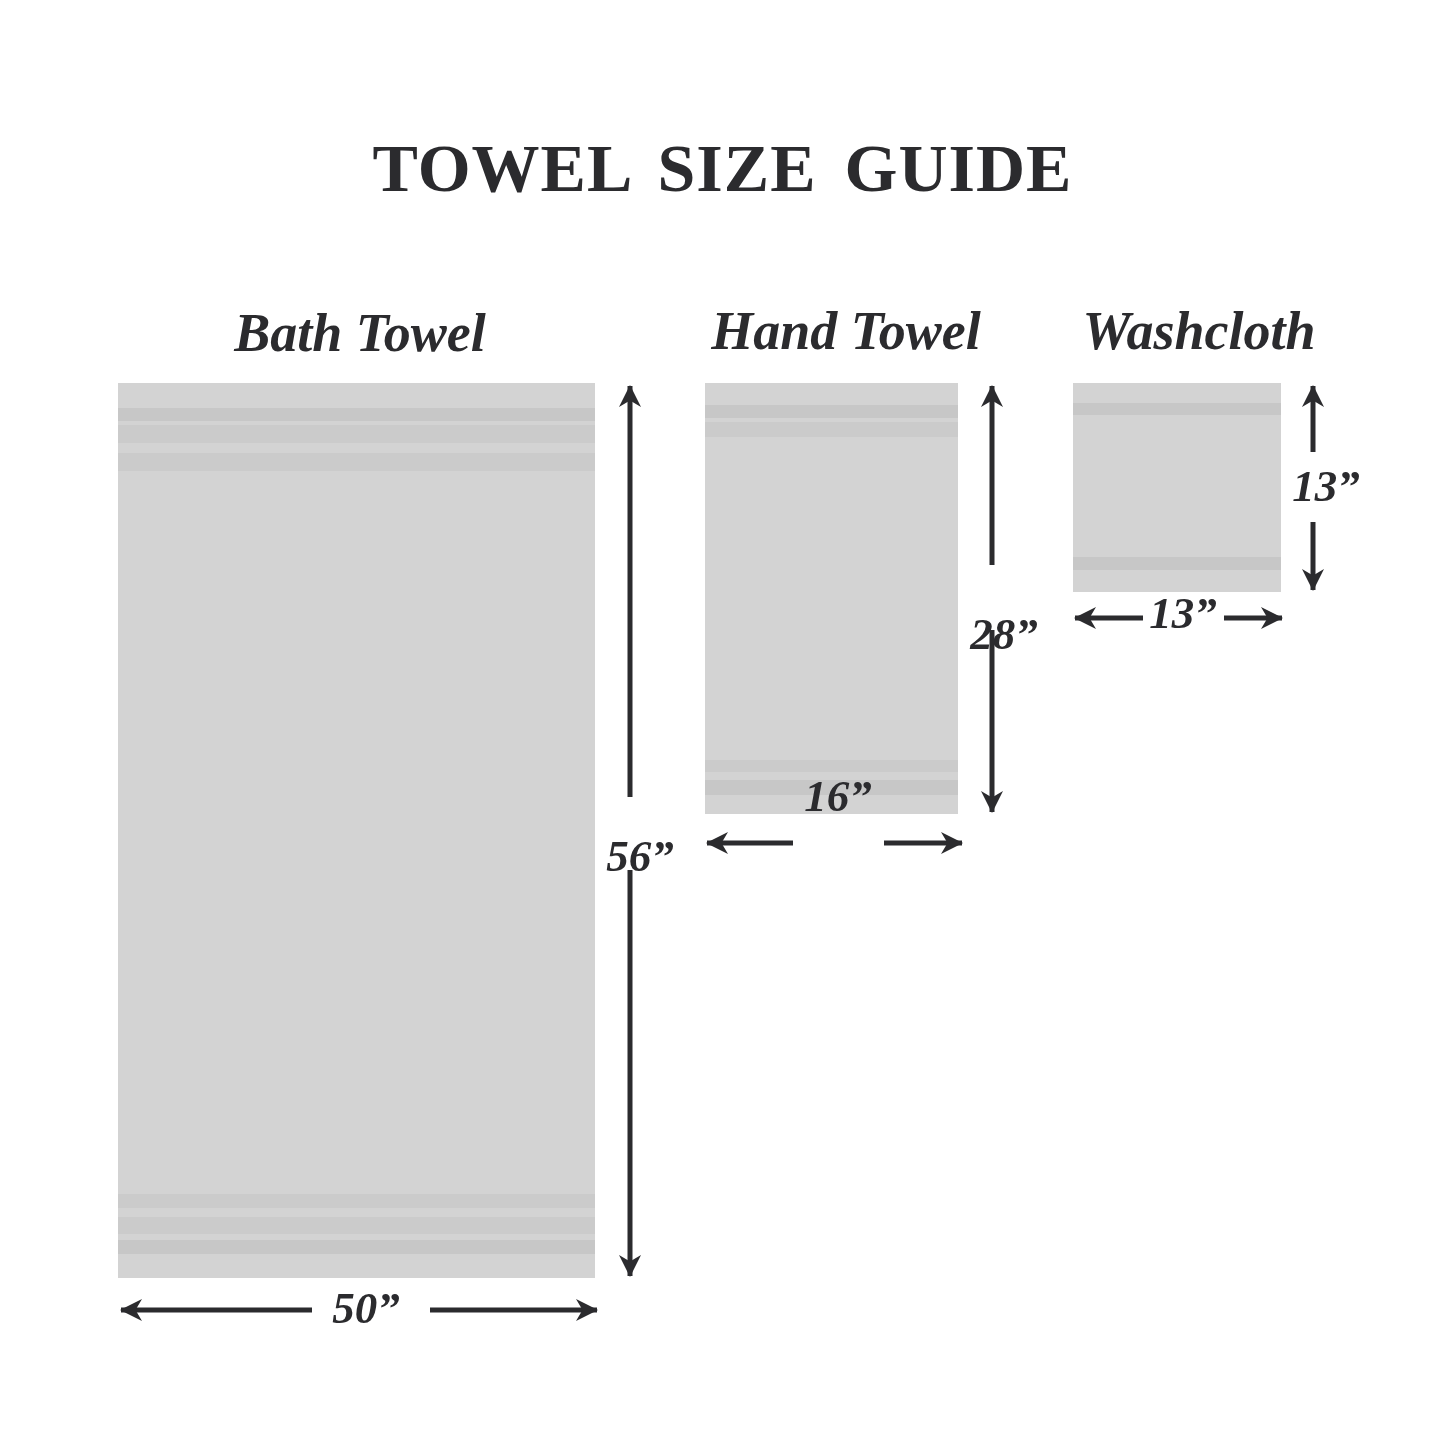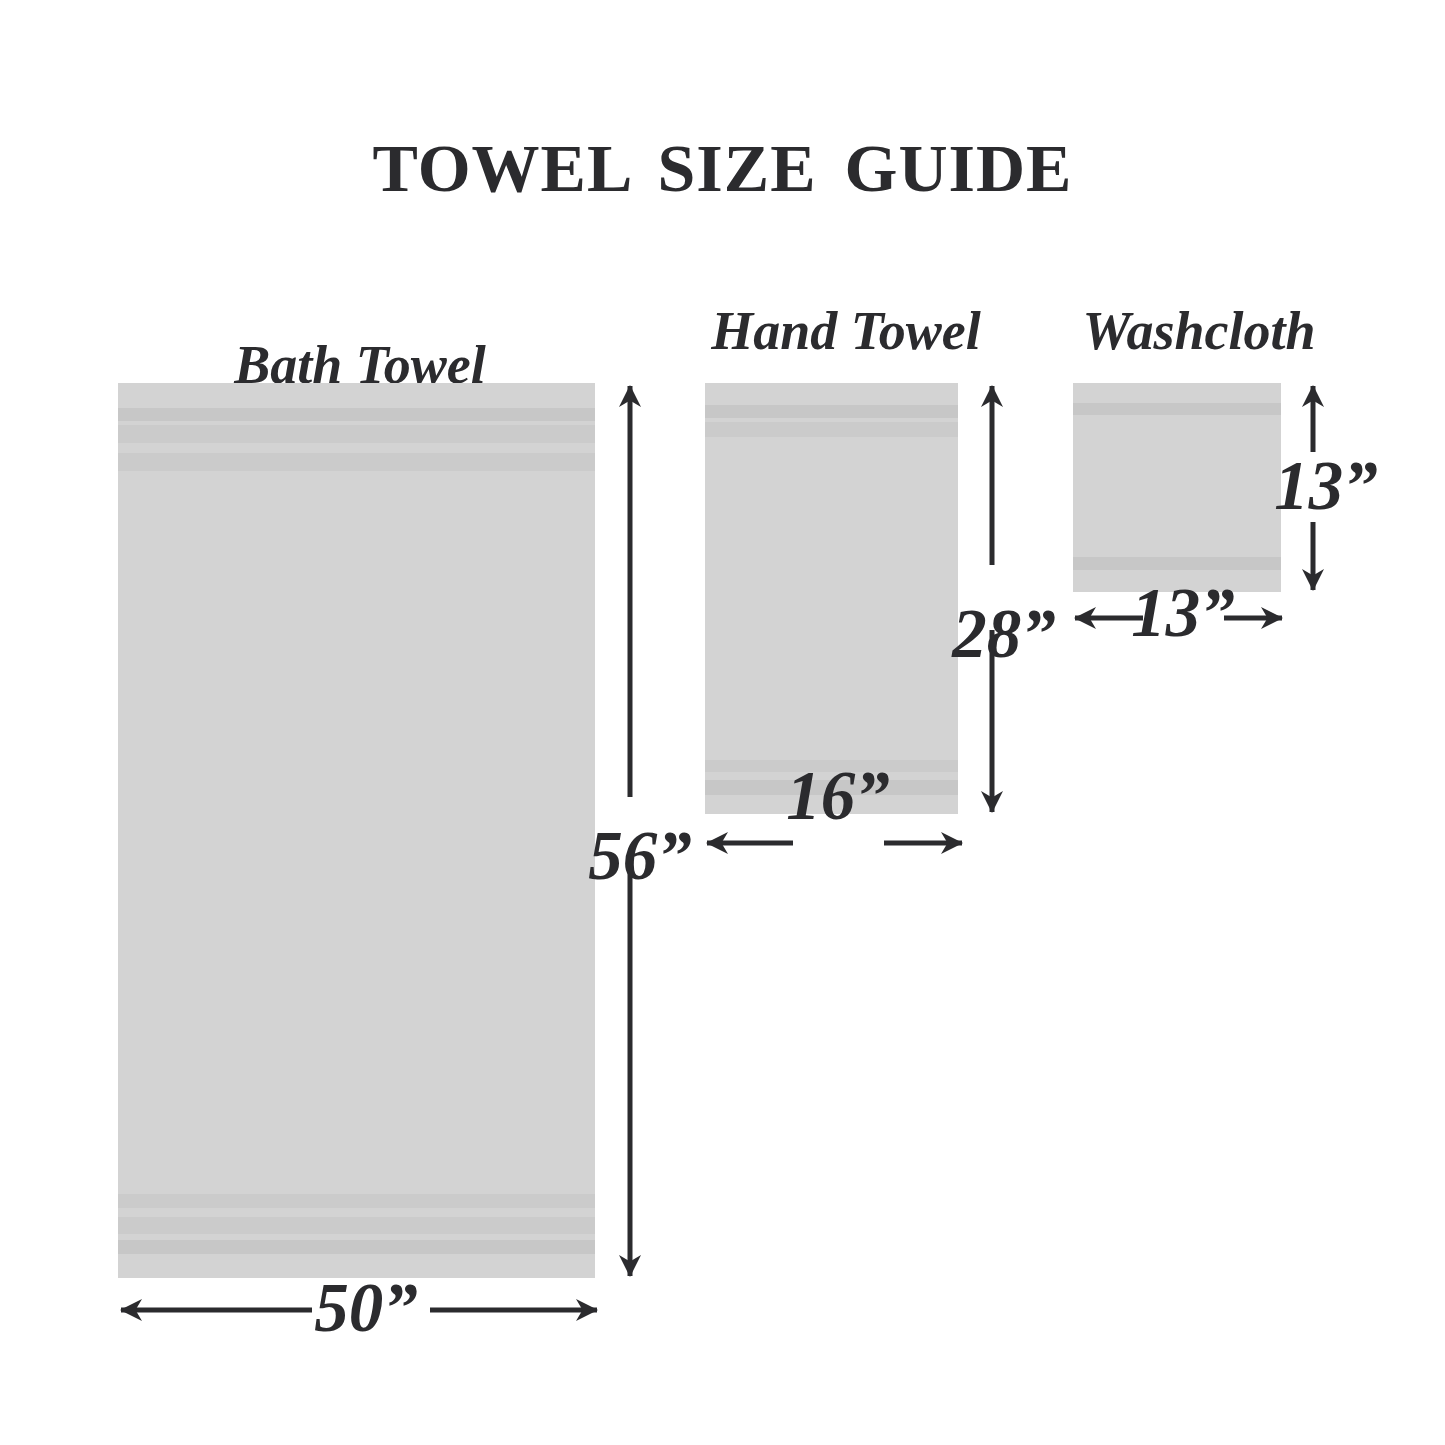--- a/index.html
+++ b/index.html
@@ -50,42 +50,42 @@
   .stripe {
     position: absolute;
     left: 0;
     width: 100%;
   }
   .s-dark { background: var(--stripe_dark); }
   .s-mid  { background: var(--stripe_mid); }
   .dim-label {
     position: absolute;
     transform: translate(-50%, -50%);
-    font-size: 69px;
+    font-size: 45px;
     font-style: italic;
     font-weight: bold;
     white-space: nowrap;
     line-height: 1;
     color: var(--ink);
   }
   svg.arrows {
     position: absolute;
     top: 0; left: 0;
     pointer-events: none;
   }
   svg.arrows line { stroke: var(--ink); stroke-width: 5; }
 </style>
 </head>
 <body>
 
 <div class="canvas">
 
   <div class="title">TOWEL SIZE GUIDE</div>
 
-  <div class="towel-name" style="left:360px; top:333px;margin-top:32px;">Bath Towel</div>
+  <div class="towel-name" style="left:360px; top:333px;">Bath Towel</div>
 
   <div class="towel" style="left:118px; top:383px; width:477px; height:895px;">
     <div class="stripe s-dark" style="top:25px;  height:13px;"></div>
     <div class="stripe s-mid" style="top:42px;  height:18px;"></div>
     <div class="stripe s-mid" style="top:70px;  height:18px;"></div>
     <div class="stripe s-mid" style="top:811px; height:14px;"></div>
     <div class="stripe s-mid" style="top:834px; height:17px;"></div>
     <div class="stripe s-dark" style="top:857px; height:14px;"></div>
   </div>
 

